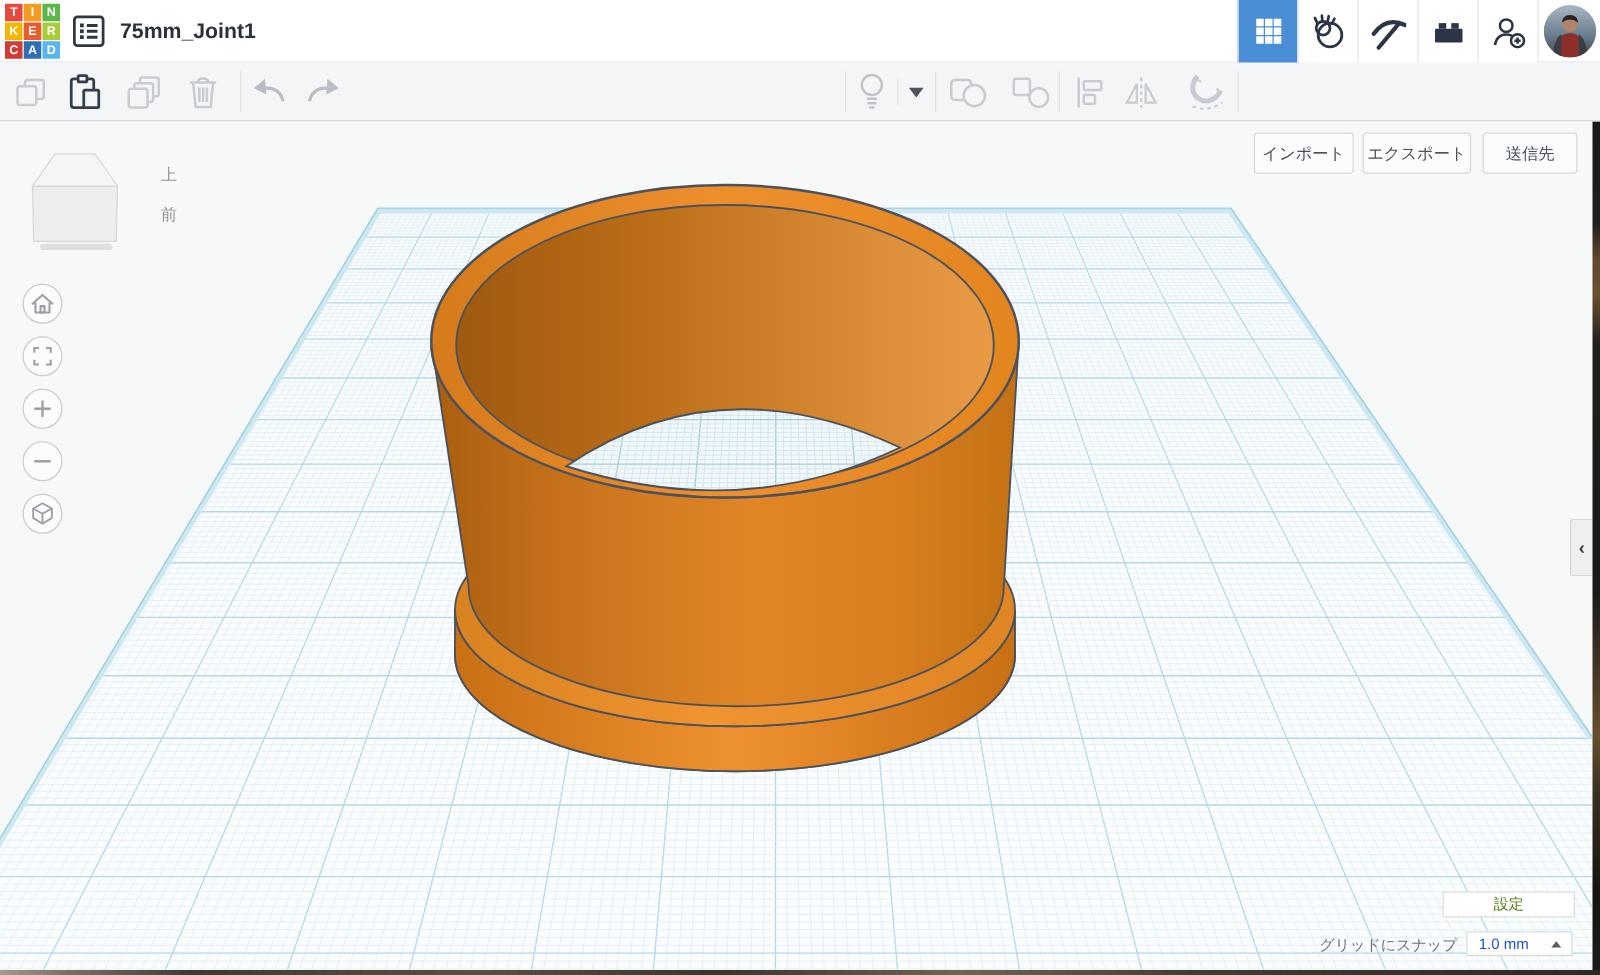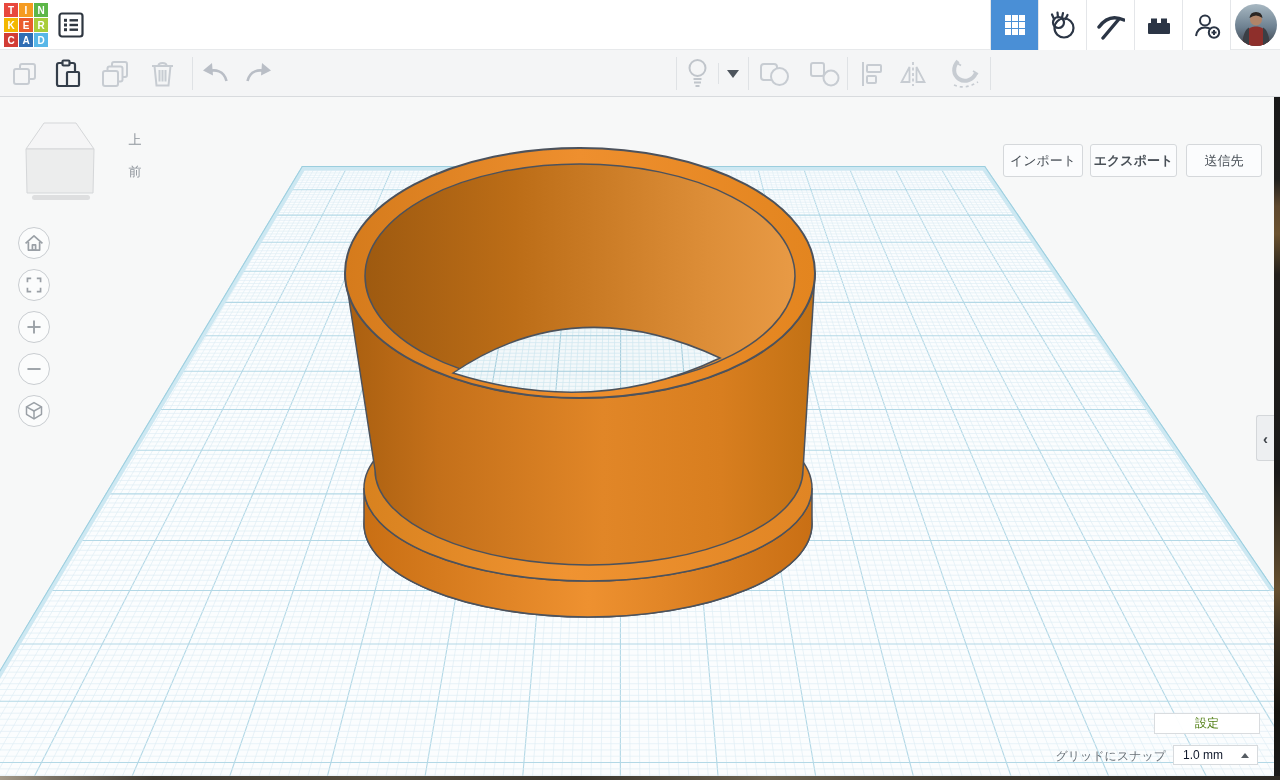--- a/index.html
+++ b/index.html
@@ -26,21 +26,21 @@
 
   
   .toolbar { position:absolute; left:0; top:50px; width:1280px; height:47px;
     background:#f4f5f6; border-bottom:1px solid #d8dbde; z-index:29; }
   .tb-ic { position:absolute; top:0; height:47px; display:flex; align-items:center;
     justify-content:center; cursor:pointer; }
   .tb-sep { position:absolute; top:7px; width:1px; height:33px; background:#dfe2e5; }
   .tb-sep.mini { top:13px; height:21px; }
   .tb-btn { position:absolute; top:56px; height:33px; background:#fbfcfd;
     border:1px solid #d5d8db; border-radius:3px; font-size:13px; color:#4a5158;
-    display:flex; align-items:center; justify-content:center; cursor:pointer;margin-top:38px; }
+    display:flex; align-items:center; justify-content:center; cursor:pointer; }
 
   
   .canvas { position:absolute; left:0; top:97px; width:1280px; height:683px;
     background:#f7f8f8; overflow:hidden; }
   #scene-svg { position:absolute; left:0; top:0; }
 
   
   .viewcube { position:absolute; left:24px; top:18px; width:74px; height:88px; cursor:pointer; }
   .vc-label { position:absolute; width:100%; text-align:center; font-size:13px;
     color:#8f959c; pointer-events:none; }
@@ -52,21 +52,21 @@
 
   
   .settings-btn { position:absolute; left:1154px; top:616px; width:106px; height:21px;
     background:rgba(255,255,255,.95); border:1px solid #d9dcdf; font-size:12px;
     color:#4d7c0f; display:flex; align-items:center; justify-content:center; cursor:pointer; }
   .snap-label { position:absolute; left:1030px; top:651px; width:136px; text-align:right;
     font-size:12px; color:#687077; }
   .snap-select { position:absolute; left:1173px; top:648px; width:85px; height:20px;
     background:#fff; border:1px solid #d7dadd; display:flex; align-items:center;
     cursor:pointer; }
-  .snap-value { font-size:12px; color:#0f172a; padding-left:9px; flex:1; }
+  .snap-value { font-size:12px; color:#1d4ed8; padding-left:9px; flex:1; }
   .snap-caret { width:0; height:0; border-left:4px solid transparent;
     border-right:4px solid transparent; border-bottom:5px solid #565c63; margin-right:8px; }
 
   
   .panel-tab { position:absolute; left:1256px; top:318px; width:18px; height:46px;
     background:#edeff1; border:1px solid #d4d7da; border-right:none;
     border-radius:3px 0 0 3px; display:flex; align-items:center; justify-content:center;
     font-size:15px; font-weight:bold; color:#3f444a; cursor:pointer; }
 
   
@@ -100,20 +100,21 @@
         <rect x="6" y="6.8" width="3" height="3" stroke="none"></rect>
           <line x1="11.5" y1="8.3" x2="20" y2="8.3"></line>
         <rect x="6" y="11.5" width="3" height="3" stroke="none"></rect>
           <line x1="11.5" y1="13" x2="20" y2="13"></line>
         <rect x="6" y="16.2" width="3" height="3" stroke="none"></rect>
           <line x1="11.5" y1="17.7" x2="20" y2="17.7"></line>
       </g>
     </svg>
   </span>
 
+  <div class="design-title">75mm_Joint1</div>
 
   <div class="hdr-cells">
     <div class="hdr-cell active">
       <svg width="22" height="22" viewBox="0 0 22 22">
         <g fill="#ffffff">
           <rect x="1" y="1" width="6" height="6"></rect>
             <rect x="8" y="1" width="6" height="6"></rect>
             <rect x="15" y="1" width="6" height="6"></rect>
           <rect x="1" y="8" width="6" height="6"></rect>
             <rect x="8" y="8" width="6" height="6"></rect>
@@ -301,21 +302,21 @@
         <path d="M 8,2 C 2.5,8 3,16 9,20 C 15,24 23,21 26,14" stroke-width="4"></path>
         <line x1="6" y1="3.5" x2="11" y2="6.5" stroke-width="1.6"></line>
         <line x1="23" y1="12" x2="28" y2="15" stroke-width="1.6"></line>
         <path d="M 4,26 Q 15,31 28,23" stroke-width="1.6" stroke-dasharray="3,3"></path>
       </g>
     </svg>
   </div>
   <div class="tb-sep" style="left:990px;"></div>
 
   <button class="tb-btn" style="left:1003px;width:80px;">インポート</button>
-  <button class="tb-btn" style="left:1090px;width:87px;font-weight:bold;">エクスポート</button>
+  <button class="tb-btn" style="left:1090px;width:87px;">エクスポート</button>
   <button class="tb-btn" style="left:1186px;width:76px;">送信先</button>
 </div>
 
 <div class="canvas">
   <svg id="scene-svg" width="1274" height="683" viewBox="0 97 1274 683">
       <defs>
         <clipPath id="cpPlane">
           <polygon points="302,166 985,166 1274,589 1274,780 -66,780"></polygon>
         </clipPath>
         <clipPath id="cpLens">

